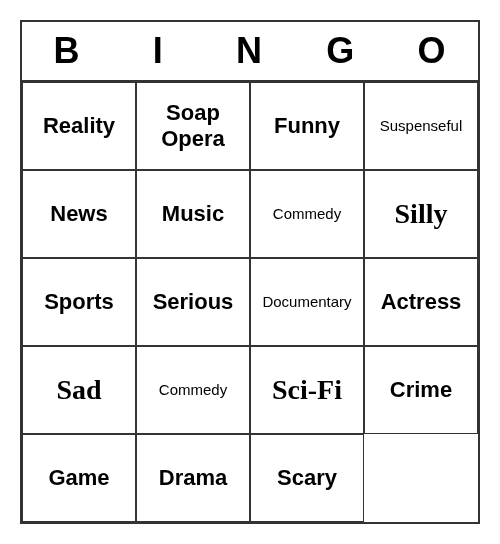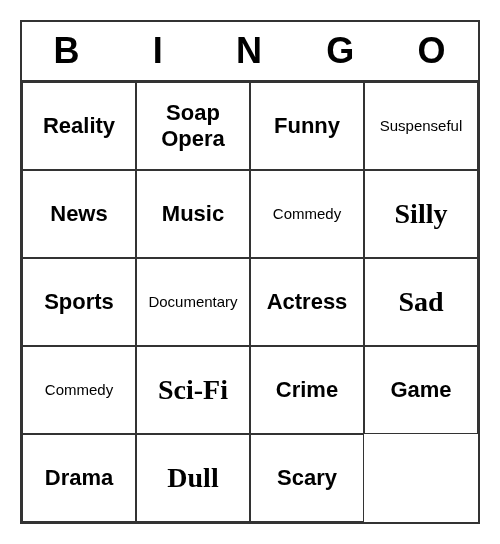--- a/index.html
+++ b/index.html
@@ -90,20 +90,23 @@
       <div class="bingo-cell">
         <span class="font-small">Commedy</span>
       </div>
       <div class="bingo-cell">
         <span class="font-xlarge">Silly</span>
       </div>
       <div class="bingo-cell">
         <span class="font-large">Sports</span>
       </div>
       <div class="bingo-cell">
+        <span class="font-large">Serious</span>
+      </div>
+      <div class="bingo-cell">
         <span class="font-small">Documentary</span>
       </div>
       <div class="bingo-cell">
         <span class="font-large">Actress</span>
       </div>
       <div class="bingo-cell">
         <span class="font-xlarge">Sad</span>
       </div>
       <div class="bingo-cell">
         <span class="font-small">Commedy</span>
@@ -114,19 +117,16 @@
       <div class="bingo-cell">
         <span class="font-large">Crime</span>
       </div>
       <div class="bingo-cell">
         <span class="font-large">Game</span>
       </div>
       <div class="bingo-cell">
         <span class="font-large">Drama</span>
       </div>
       <div class="bingo-cell">
-        <span class="font-xlarge">Dull</span>
-      </div>
-      <div class="bingo-cell">
         <span class="font-large">Scary</span>
       </div>
     </div>
 </div>
 
 </body></html>

